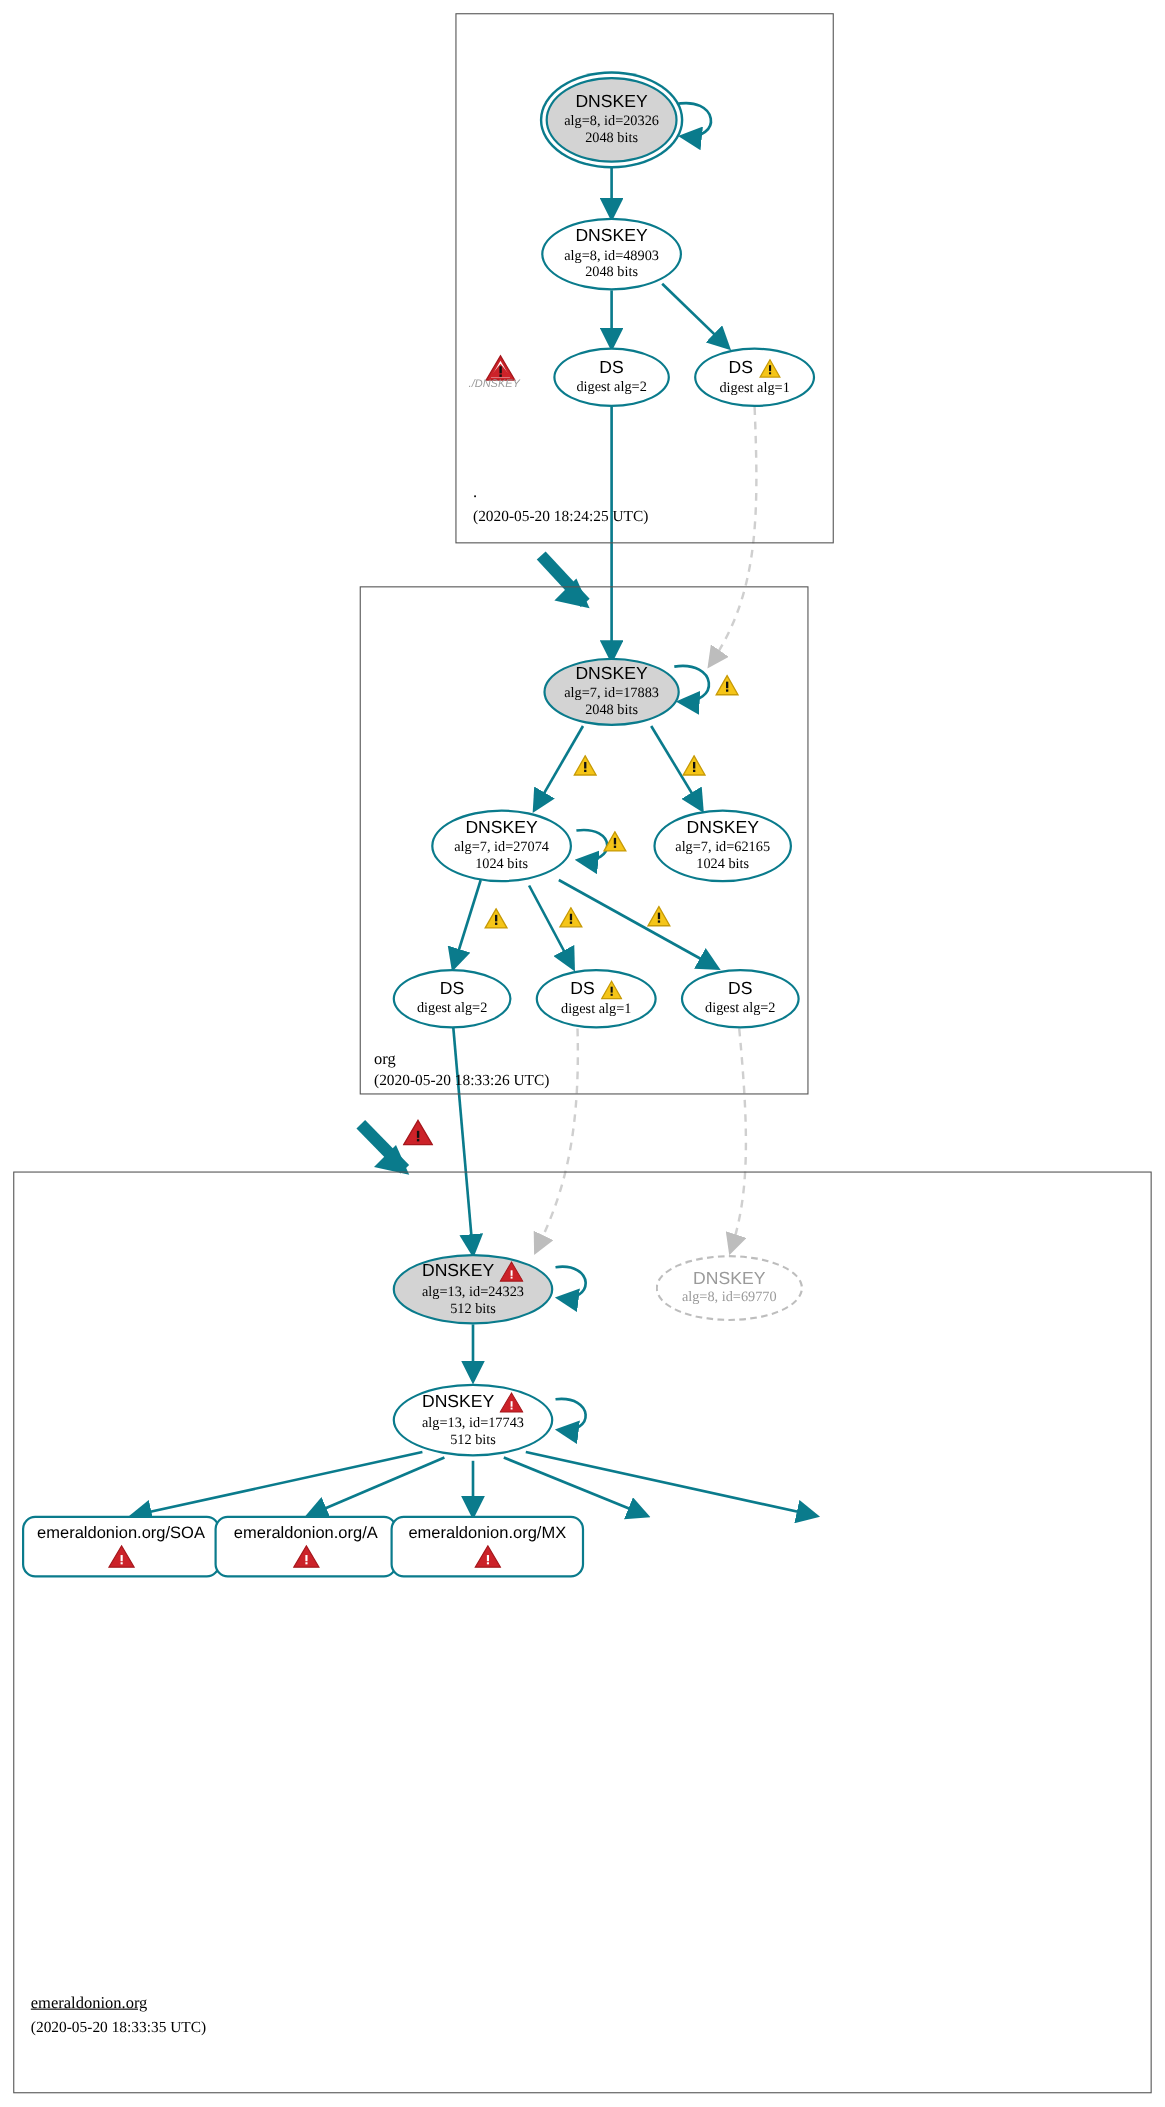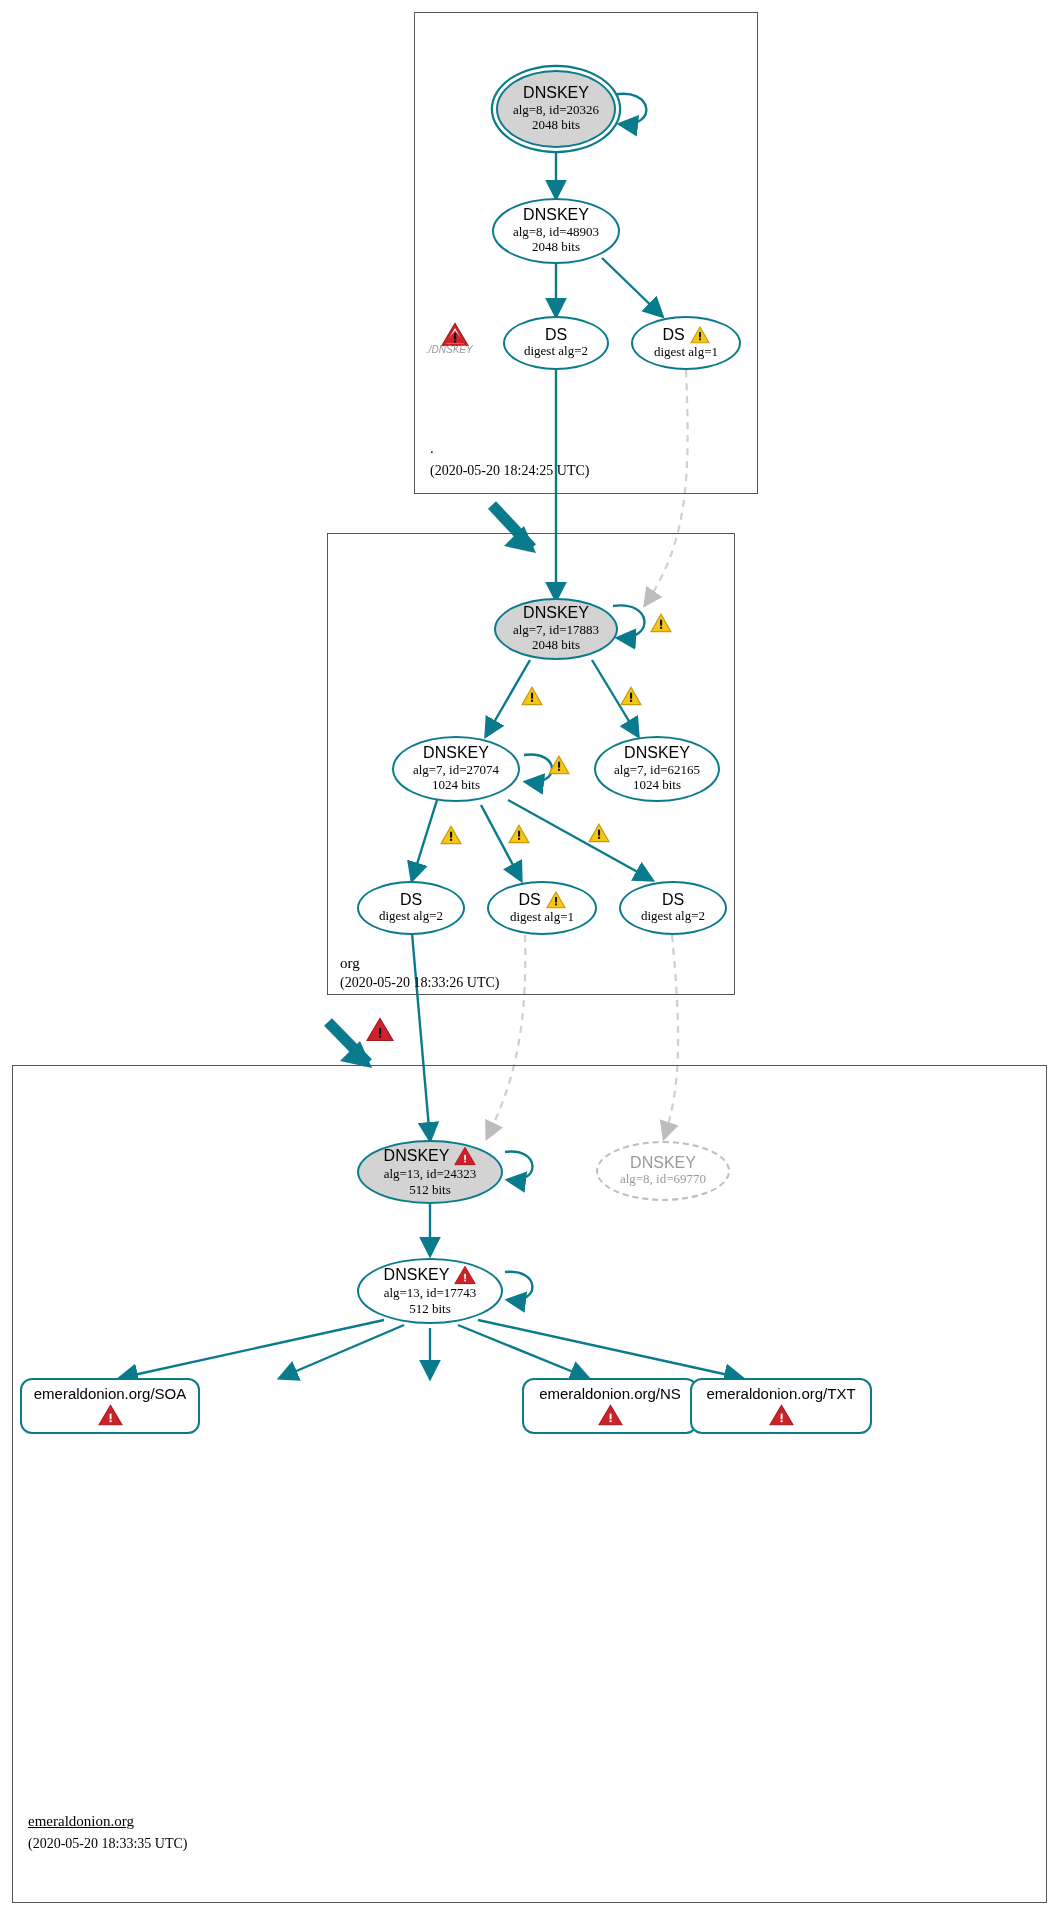--- a/index.html
+++ b/index.html
@@ -303,39 +303,39 @@
     <div class="warn" style="margin-top:2px;">
       <svg width="25" height="22" viewBox="0 0 28 25">
         <path d="M14,1.5 L27,23.5 L1,23.5 Z" fill="#cc2229" stroke="#a6181d" stroke-width="1.2"></path>
         <path d="M14,8.6 L24,21 L4,21 Z" fill="#cc2229"></path>
         <rect x="13" y="11" width="2.2" height="6.4" fill="#fff"></rect>
         <rect x="13" y="18.4" width="2.2" height="2.2" fill="#fff"></rect>
       </svg>
     </div>
   </div>
 
-
-
-  <div class="node rrset" style="left:522px;top:1378px;width:176px;height:56px;">
-    <div class="n-title" style="font-size:15px;">emeraldonion.org/NS</div>
+  <div class="node rrset" style="left:195px;top:1378px;width:166px;height:56px;">
+    <div class="n-title" style="font-size:15px;">emeraldonion.org/A</div>
     <div class="warn" style="margin-top:2px;">
       <svg width="25" height="22" viewBox="0 0 28 25">
         <path d="M14,1.5 L27,23.5 L1,23.5 Z" fill="#cc2229" stroke="#a6181d" stroke-width="1.2"></path>
         <path d="M14,8.6 L24,21 L4,21 Z" fill="#cc2229"></path>
         <rect x="13" y="11" width="2.2" height="6.4" fill="#fff"></rect>
         <rect x="13" y="18.4" width="2.2" height="2.2" fill="#fff"></rect>
       </svg>
     </div>
   </div>
 
-  <div class="node rrset" style="left:690px;top:1378px;width:182px;height:56px;">
-    <div class="n-title" style="font-size:15px;">emeraldonion.org/TXT</div>
+  <div class="node rrset" style="left:355px;top:1378px;width:176px;height:56px;">
+    <div class="n-title" style="font-size:15px;">emeraldonion.org/MX</div>
     <div class="warn" style="margin-top:2px;">
       <svg width="25" height="22" viewBox="0 0 28 25">
         <path d="M14,1.5 L27,23.5 L1,23.5 Z" fill="#cc2229" stroke="#a6181d" stroke-width="1.2"></path>
         <path d="M14,8.6 L24,21 L4,21 Z" fill="#cc2229"></path>
         <rect x="13" y="11" width="2.2" height="6.4" fill="#fff"></rect>
         <rect x="13" y="18.4" width="2.2" height="2.2" fill="#fff"></rect>
       </svg>
     </div>
   </div>
 
+
+
 </div>
 
 </body></html>

